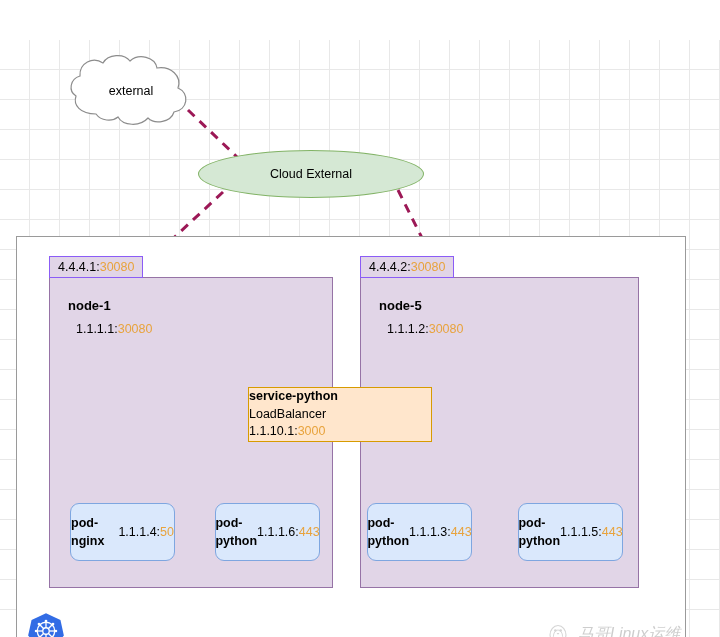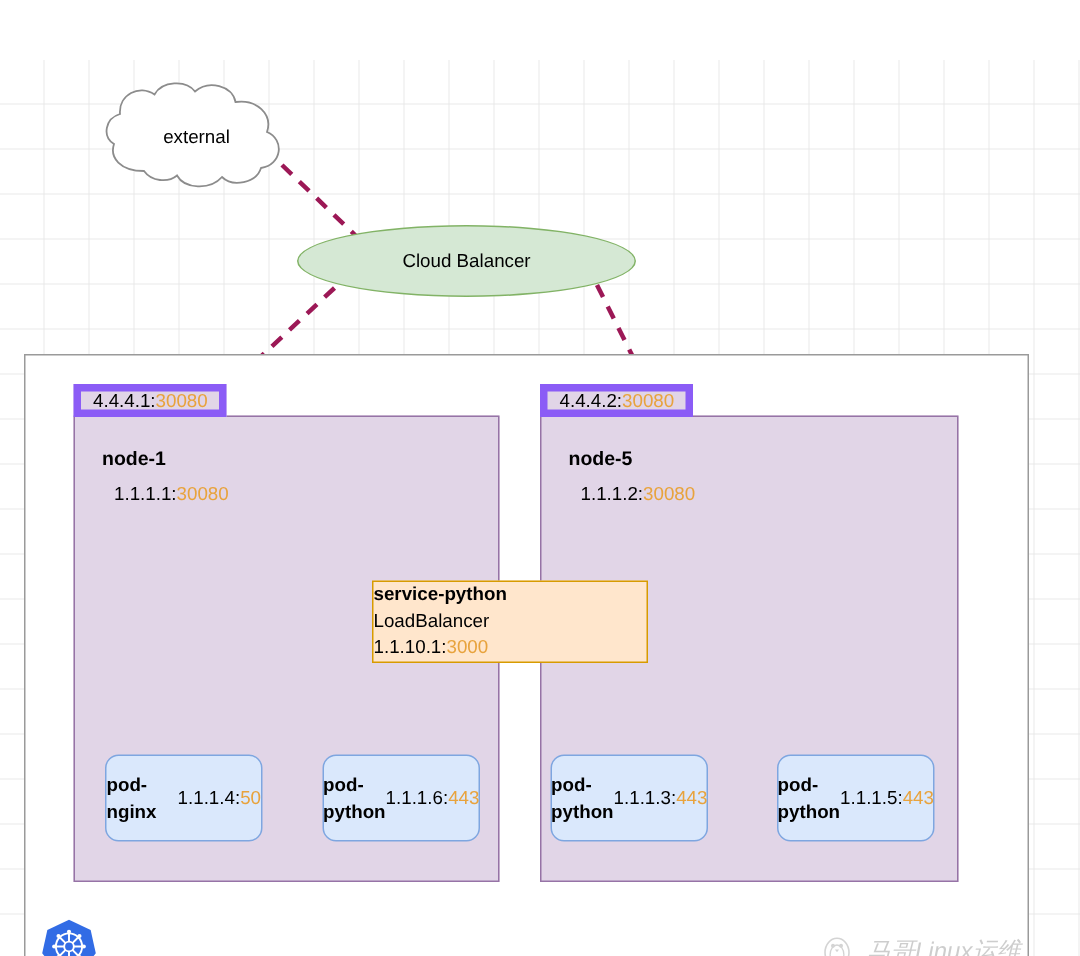--- a/index.html
+++ b/index.html
@@ -47,21 +47,21 @@
     background: #e1d5e7;
     border: 1px solid #9673a6;
     box-sizing: border-box;
   }
   .node-tab {
     position: absolute;
     top: -22px;
     left: -1px;
     height: 22px;
     background: #e1d5e7;
-    border: 5px solid #8b5cf6;
+    border: 1px solid #8b5cf6;
     box-sizing: border-box;
     display: flex;
     align-items: center;
     padding: 0 8px;
     font-size: 12.5px;
     color: #000000;
     white-space: nowrap;
   }
   .node-title {
     position: absolute;
@@ -234,21 +234,21 @@
     <svg width="132" height="77" viewBox="0 0 132 77" xmlns="http://www.w3.org/2000/svg">
       <path d="M33,62 C17,62 10,53 13,44 C5,39 7,27 17,24 C16,11 30,4 40,11
                C45,2 61,1 67,9 C76,1 92,5 94,16 C108,14 119,24 115,36
                C127,41 125,58 111,60 C108,70 92,73 85,66
                C77,75 60,74 55,65 C49,70 38,69 33,62 Z" fill="#ffffff" stroke="#8c8c8c" stroke-width="1.2"></path>
     </svg>
     <div class="cloud-label">external</div>
   </div>
 
   <div class="elb">
-    <div class="elb-l1">Cloud Balancer</div>
+    <div class="elb-l1">Cloud External</div>
   </div>
 
   <div class="cluster-box"></div>
 
   <div class="node-box" style="left:49px; top:237px; width:284px; height:311px;">
     <div class="node-tab">
       <span>4.4.4.1</span>
         <span>:</span>
         <span class="port">30080</span>
     </div>

